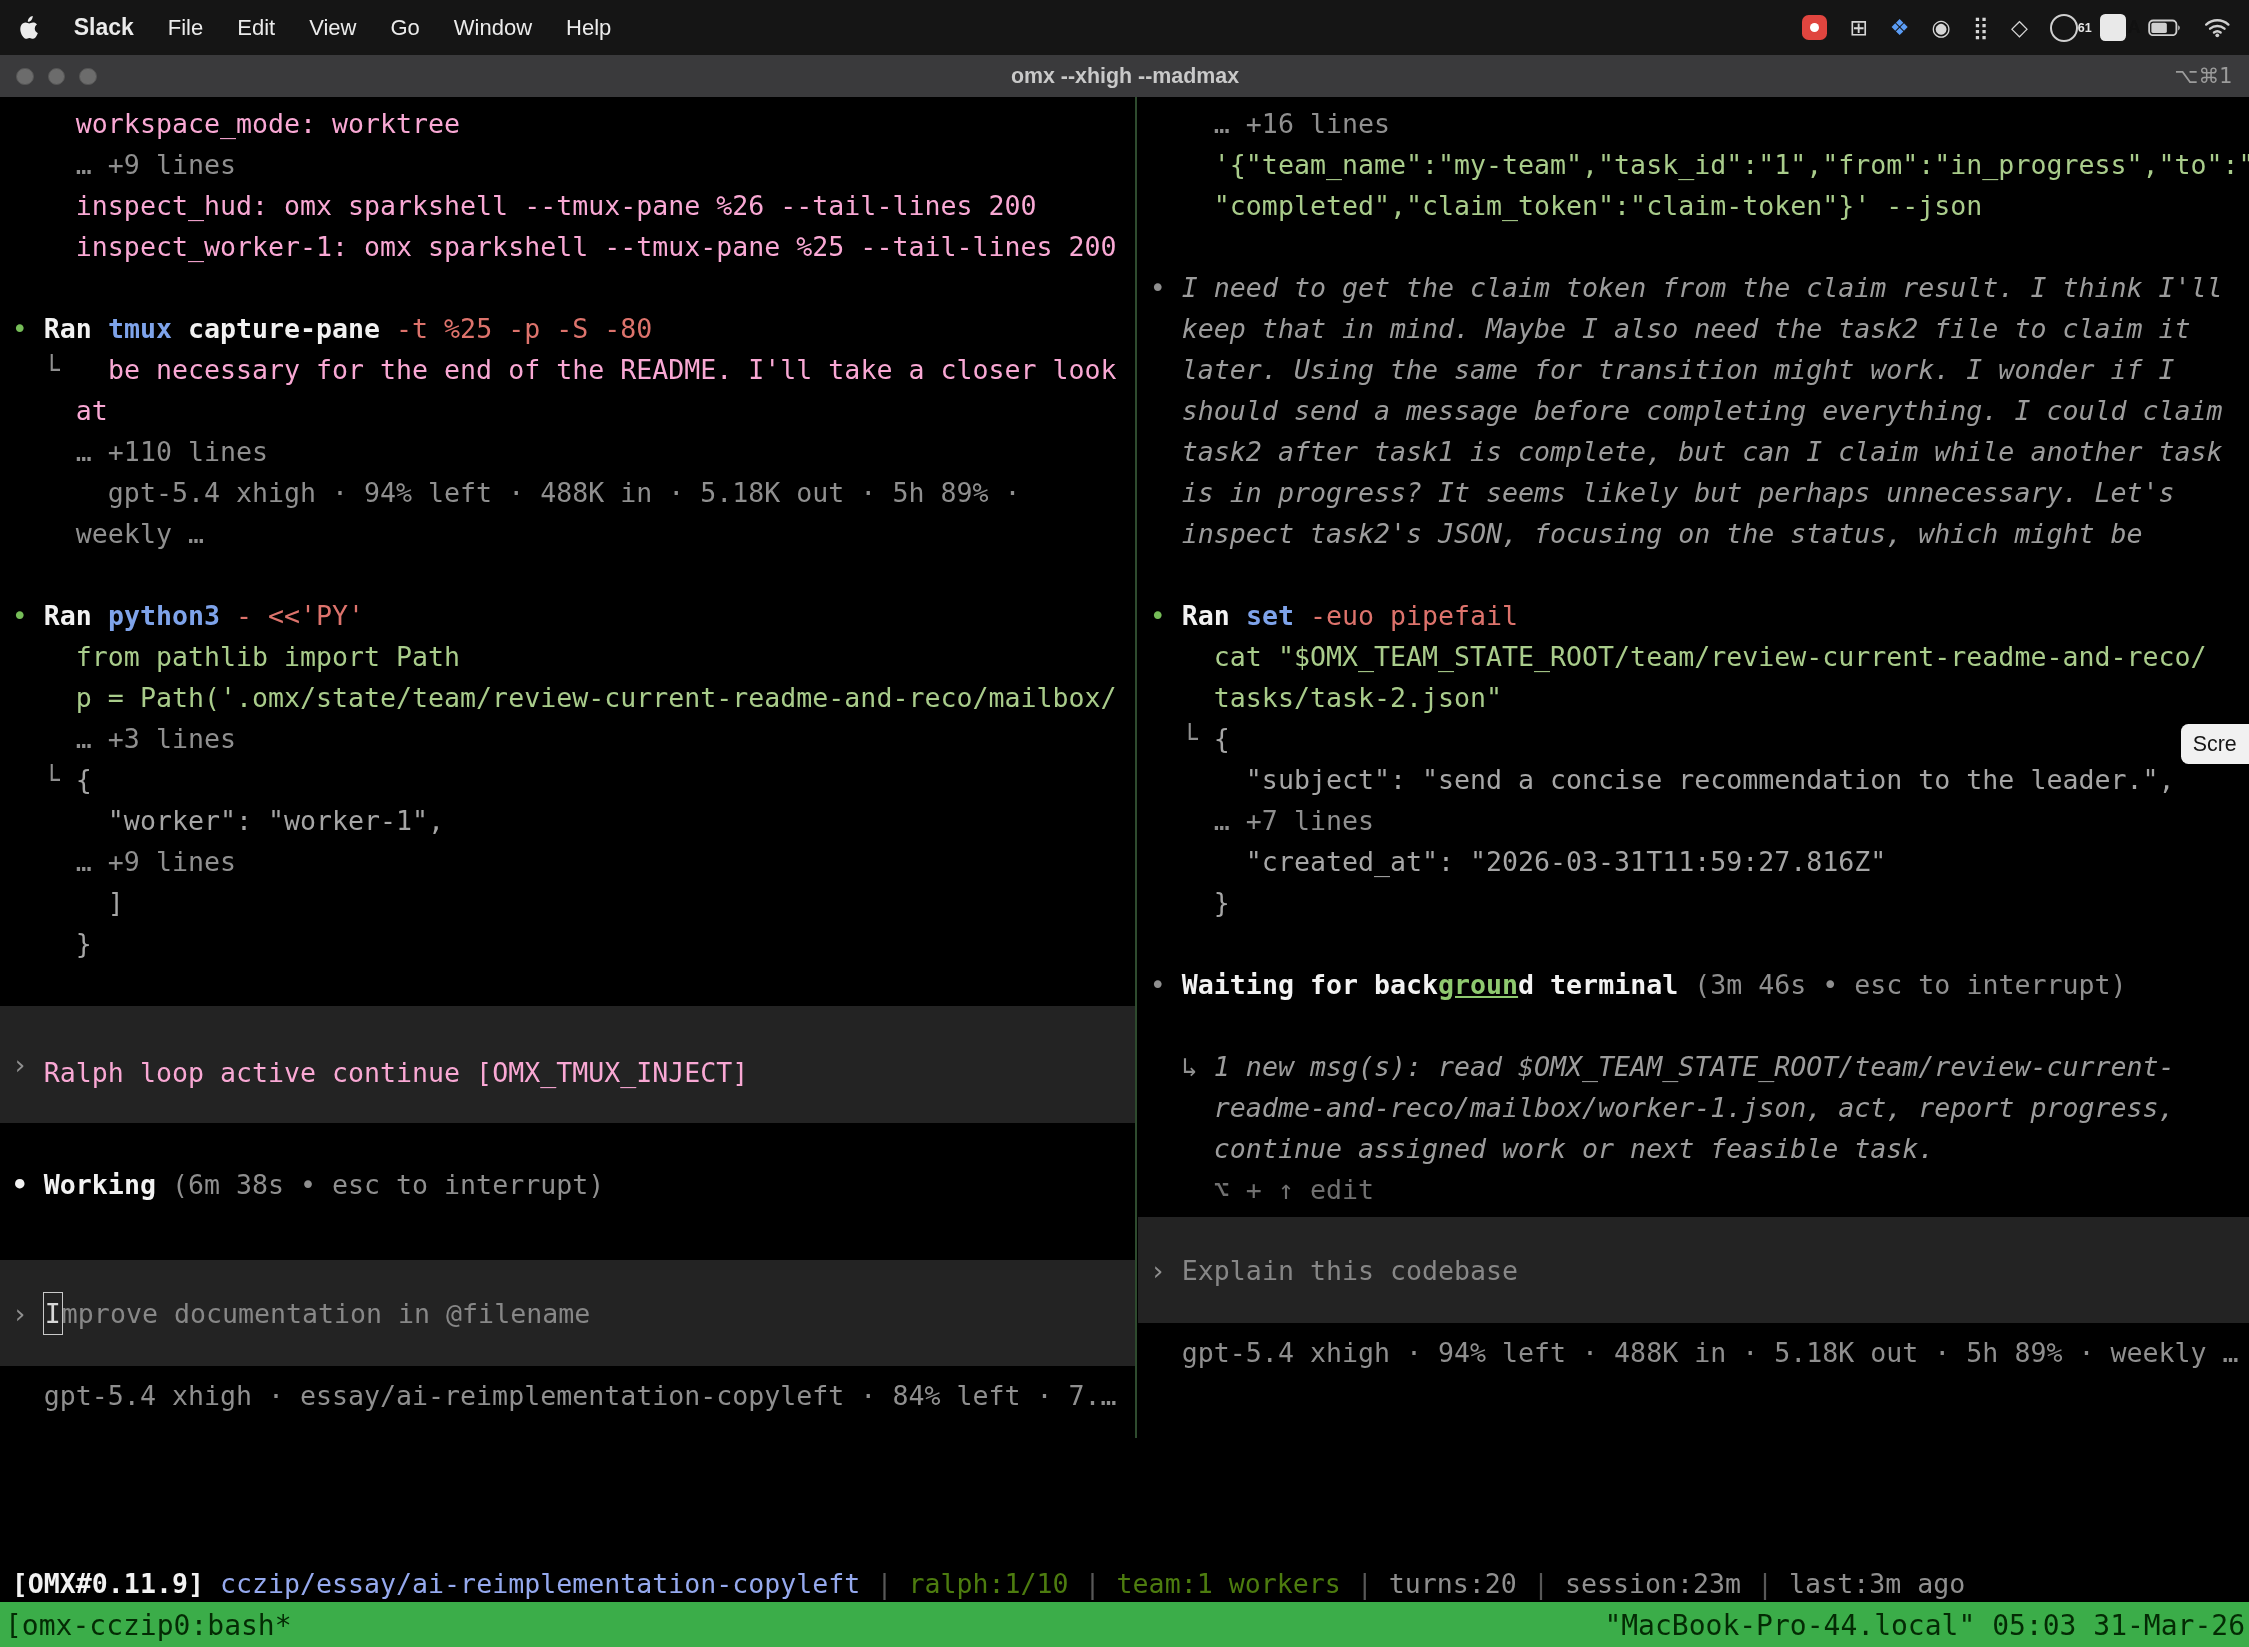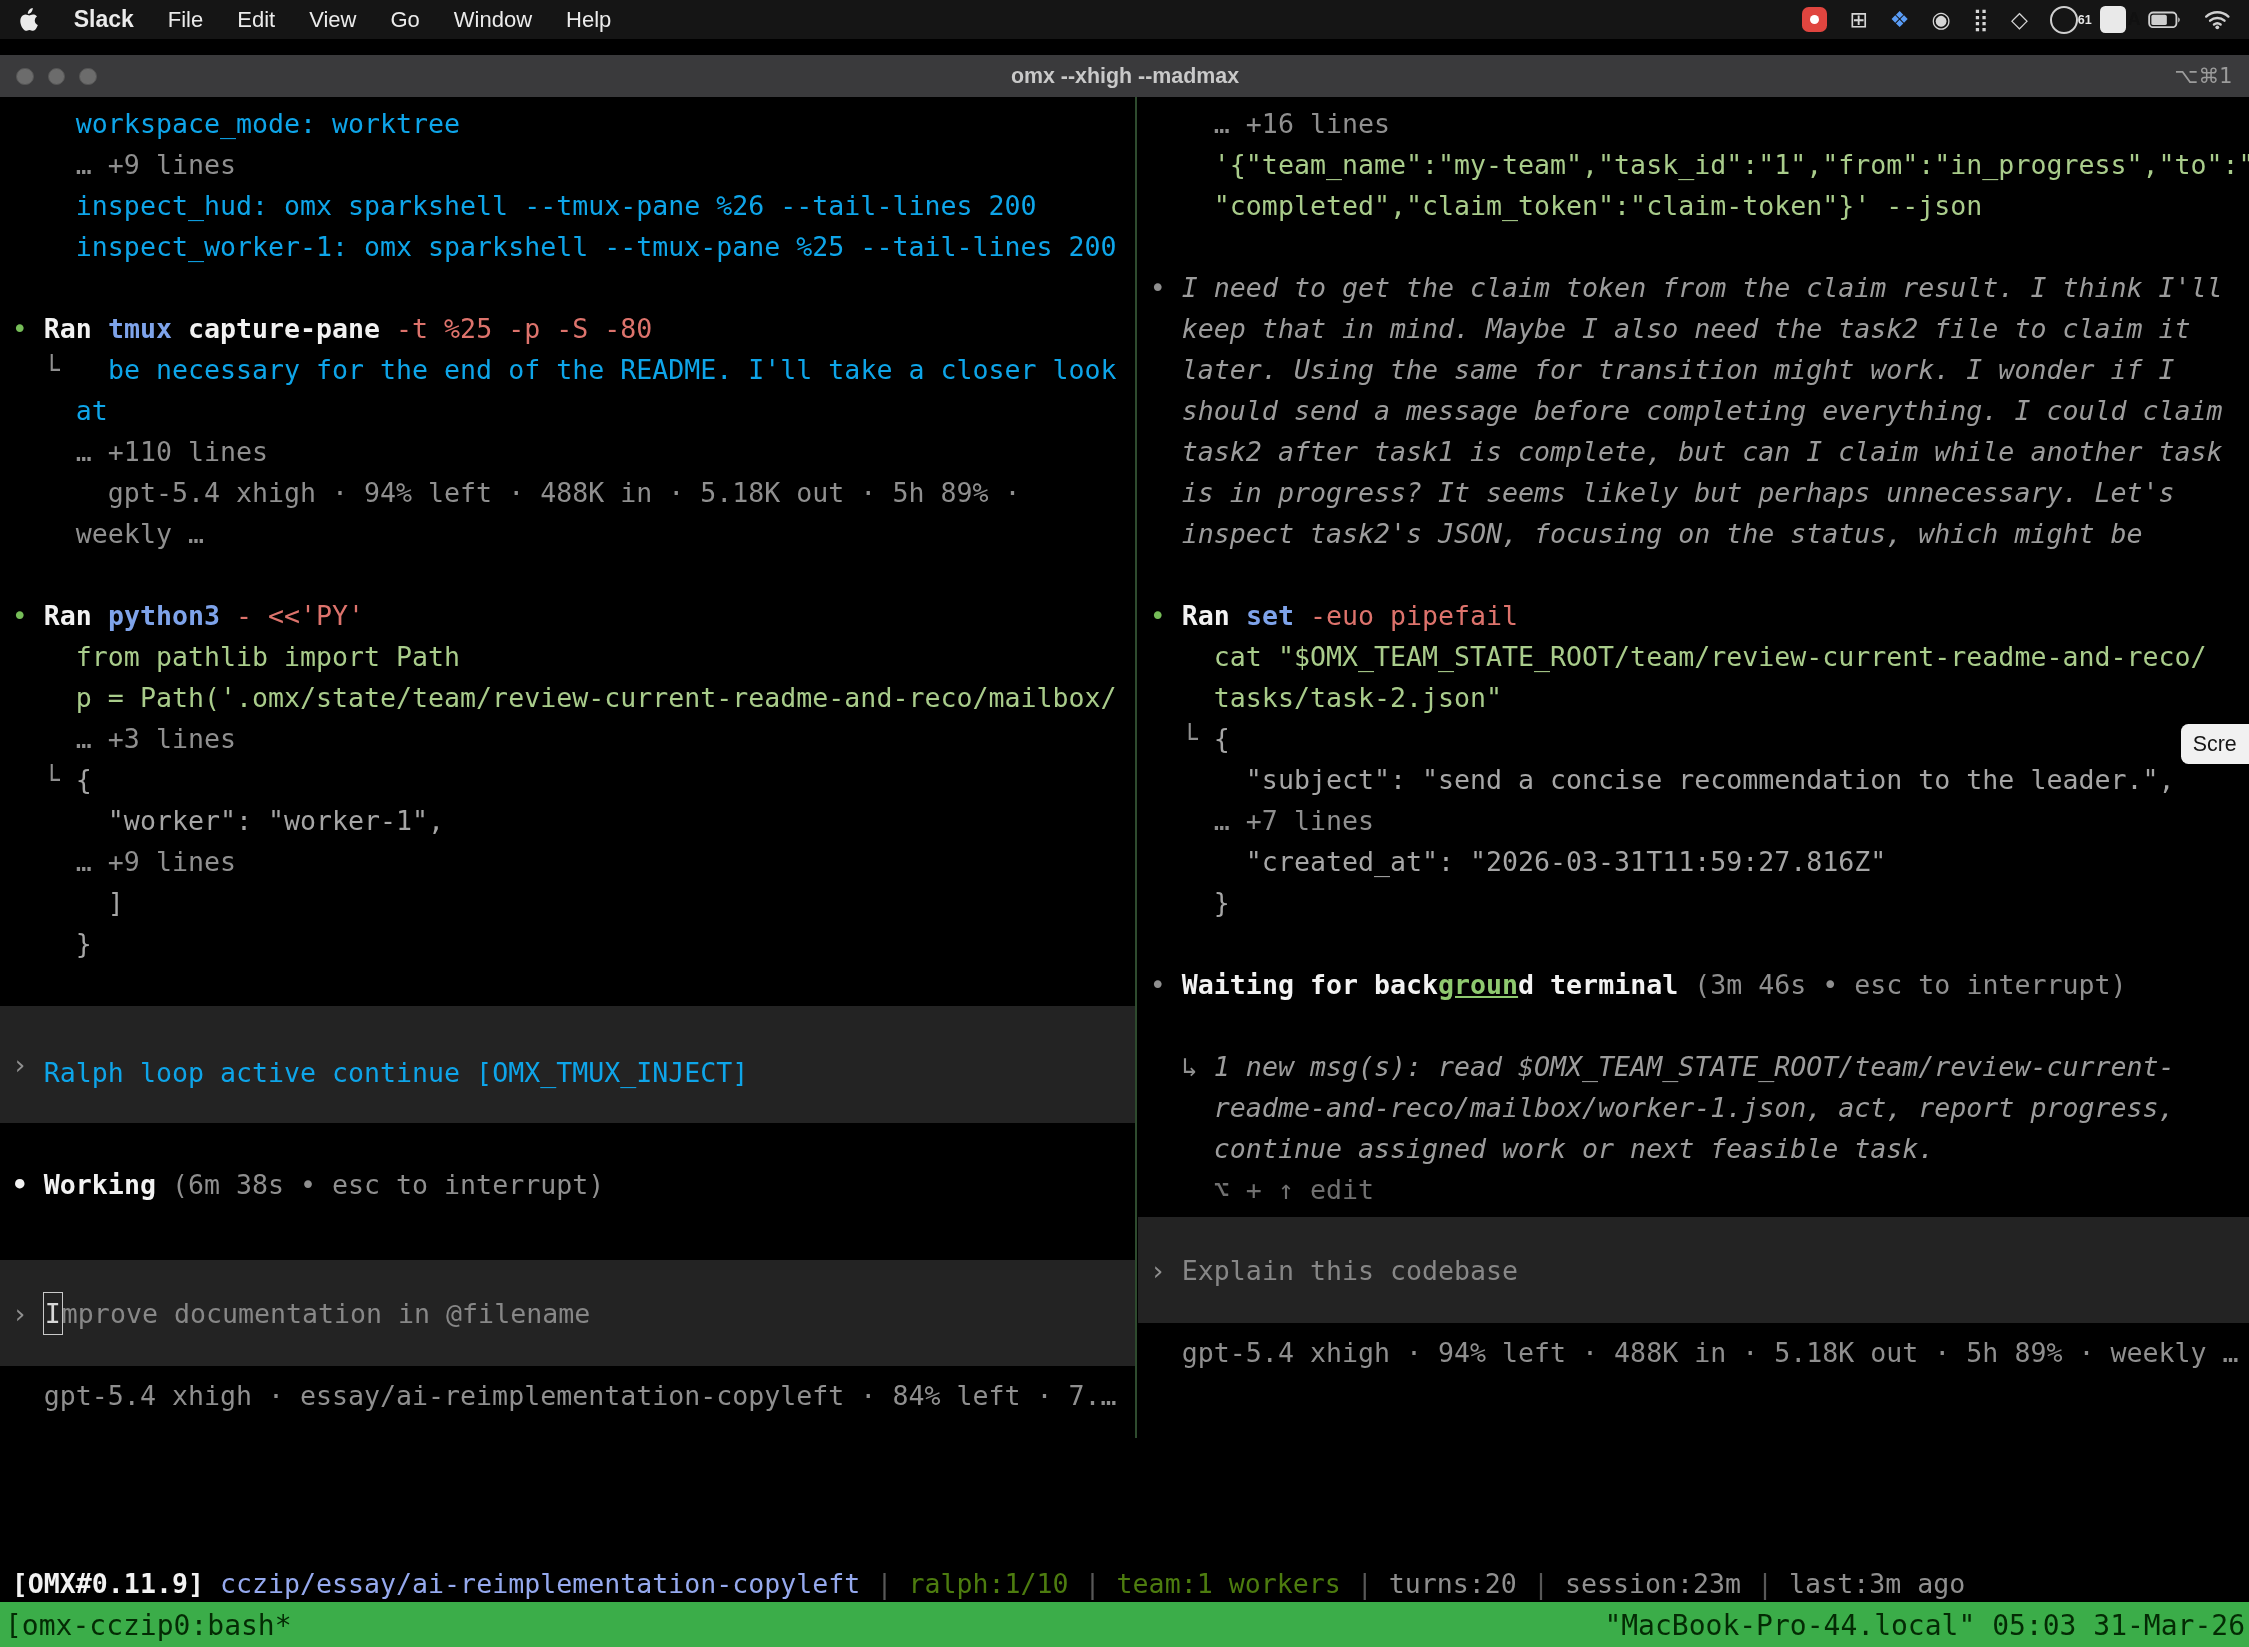--- a/index.html
+++ b/index.html
@@ -1,19 +1,19 @@
 <!DOCTYPE html>
 <html style="font-size:11.8px"><head>
 <meta charset="utf-8">
 <style>
   html,body{margin:0;padding:0;background:#000;}
   .screen{position:relative;width:2250px;height:1648px;background:#000;overflow:hidden;}
 
   
-  .menubar{position:absolute;top:0;left:0;right:0;height:39px;background:#151515;
+  .menubar{position:absolute;top:0;left:0;right:0;height:55px;background:#151515;
     display:flex;align-items:center;justify-content:space-between;padding:0 19px;box-sizing:border-box;}
   .mb-left{display:flex;align-items:center;gap:34px;font:22px "Liberation Sans",sans-serif;color:#ebebeb;}
   .mb-left .appname{font-weight:bold;font-size:23px;}
   .mb-right{display:flex;align-items:center;gap:22px;}
   .glyph{font:22px "DejaVu Sans",sans-serif;color:#d6d6d6;}
   .rec{width:25px;height:25px;border-radius:6.6px;background:#e0453f;display:flex;align-items:center;justify-content:center;}
   .rec i{display:block;width:8.9px;height:8.9px;border-radius:50%;background:#fff;}
   .badge{width:28px;height:28px;border-radius:50%;border:2.2px solid #cfcfcf;display:flex;align-items:center;justify-content:center;
     font:bold 12.5px "Liberation Sans",sans-serif;color:#e6e6e6;box-sizing:border-box;}
   .badge i,.keya i{font-style:normal;margin-left:42px;}
@@ -33,21 +33,21 @@
     font-family:"DejaVu Sans Mono","DejaVu Sans",monospace;font-size:26.6px;color:#c8c8c8;}
   .pane{position:absolute;top:0;padding:5.9px 0 0 11.8px;box-sizing:border-box;overflow:hidden;}
   .pane.left{left:0;width:1135px;}
   .pane.right{left:1138px;right:0;}
   .pane-divider{position:absolute;left:1135px;top:0;width:2.2px;height:1341px;background:#2e4b2e;}
   .tl{height:41px;line-height:41px;white-space:pre;overflow:hidden;}
   .band{background:#232323;width:calc(100% + 11.8px);margin-left:-11.8px;padding-left:11.8px;
     display:flex;align-items:center;box-sizing:border-box;}
 
   
-  .fg{color:#0ea5e9;margin-top:16px;}
+  .fg{color:#f9a8d4;margin-top:16px;}
   .dim{color:#8f8f8f;}
   .dim2{color:#707070;}
   .out{color:#a6a6a6;}
   .wb{color:#f2f2f2;font-weight:bold;}
   .blue{color:#7ea3ea;font-weight:bold;}
   .red{color:#dd736c;}
   .green{color:#a9cc8b;}
   .gb{color:#76bd58;}
   .shim{color:#8fca6f;font-weight:bold;text-decoration:underline;}
   .it{color:#9c9c9c;font-style:italic;}

